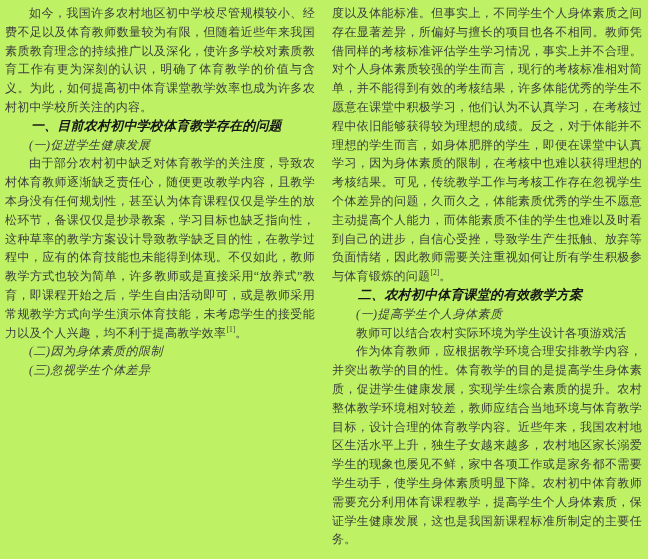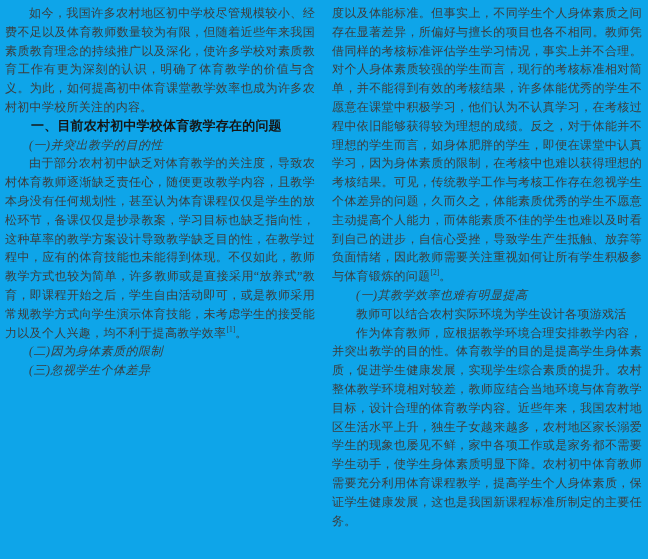--- a/index.html
+++ b/index.html
@@ -4,21 +4,21 @@
 <style>
   html, body {
     margin: 0;
     padding: 0;
     background: #ffffff;
   }
   .page {
     position: relative;
     width: 648px;
     height: 559px;
-    background: #0ea5e9;
+    background: #bef264;
     box-sizing: border-box;
     padding: 4px 5px 0 5px;
     display: flex;
     gap: 17px;
     overflow: hidden;
     font-family: "Liberation Serif", "DejaVu Serif", serif;
   }
   .col {
     width: 310px;
     flex: 0 0 310px;
@@ -35,20 +35,21 @@
   .sec-heading {
     margin: 0;
     font-size: 13px;
     line-height: 18.8px;
     font-weight: bold;
     color: #161616;
     font-family: "DejaVu Sans", "Liberation Sans", sans-serif;
     text-indent: 2em;
     letter-spacing: 0.2px;
     text-align: justify;
+    font-style: italic;
   }
   .sub-heading {
     margin: 0;
     font-size: 12px;
     line-height: 18.8px;
     font-style: italic;
     color: #3d3d3d;
     text-indent: 2em;
     letter-spacing: 0.5px;
   }
@@ -62,34 +63,35 @@
 </head>
 <body>
 
 <div class="page">
 
   <div class="col">
     <p class="body-p indent"><span>如今，我国许多农村地区初中学校尽管规模较小、经费不足以及体育教师数量较为有限，但随着近些年来我国素质教育理念的持续推广以及深化，使许多学校对素质教育工作有更为深刻的认识，明确了体育教学的价值与含义。为此，如何提高初中体育课堂教学效率也成为许多农村初中学校所关注的内容。</span></p>
 
     <h3 class="sec-heading">一、目前农村初中学校体育教学存在的问题</h3>
 
-    <p class="sub-heading">(一)并突出教学的目的性</p>
+    <p class="sub-heading">(一)促进学生健康发展</p>
 
     <p class="body-p indent"><span>由于部分农村初中缺乏对体育教学的关注度，导致农村体育教师逐渐缺乏责任心，随便更改教学内容，且教学本身没有任何规划性，甚至认为体育课程仅仅是学生的放松环节，备课仅仅是抄录教案，学习目标也缺乏指向性，这种草率的教学方案设计导致教学缺乏目的性，在教学过程中，应有的体育技能也未能得到体现。不仅如此，教师教学方式也较为简单，许多教师或是直接采用“放养式”教育，即课程开始之后，学生自由活动即可，或是教师采用常规教学方式向学生演示体育技能，未考虑学生的接受能力以及个人兴趣，均不利于提高教学效率</span><sup class="cite">[1]</sup><span>。</span></p>
 
     <p class="sub-heading">(二)因为身体素质的限制</p>
 
 
     <p class="sub-heading">(三)忽视学生个体差异</p>
   </div>
 
   <div class="col">
     <p class="body-p"><span>度以及体能标准。但事实上，不同学生个人身体素质之间存在显著差异，所偏好与擅长的项目也各不相同。教师凭借同样的考核标准评估学生学习情况，事实上并不合理。对个人身体素质较强的学生而言，现行的考核标准相对简单，并不能得到有效的考核结果，许多体能优秀的学生不愿意在课堂中积极学习，他们认为不认真学习，在考核过程中依旧能够获得较为理想的成绩。反之，对于体能并不理想的学生而言，如身体肥胖的学生，即便在课堂中认真学习，因为身体素质的限制，在考核中也难以获得理想的考核结果。可见，传统教学工作与考核工作存在忽视学生个体差异的问题，久而久之，体能素质优秀的学生不愿意主动提高个人能力，而体能素质不佳的学生也难以及时看到自己的进步，自信心受挫，导致学生产生抵触、放弃等负面情绪，因此教师需要关注重视如何让所有学生积极参与体育锻炼的问题</span><sup class="cite">[2]</sup><span>。</span></p>
 
+    <h3 class="sec-heading">二、农村初中体育课堂的有效教学方案</h3>
 
-    <p class="sub-heading">(一)其教学效率也难有明显提高</p>
+    <p class="sub-heading">(一)提高学生个人身体素质</p>
 
     <p class="body-p indent"><span>教师可以结合农村实际环境为学生设计各项游戏活</span></p>
 
     <p class="body-p indent"><span>作为体育教师，应根据教学环境合理安排教学内容，并突出教学的目的性。体育教学的目的是提高学生身体素质，促进学生健康发展，实现学生综合素质的提升。农村整体教学环境相对较差，教师应结合当地环境与体育教学目标，设计合理的体育教学内容。近些年来，我国农村地区生活水平上升，独生子女越来越多，农村地区家长溺爱学生的现象也屡见不鲜，家中各项工作或是家务都不需要学生动手，使学生身体素质明显下降。农村初中体育教师需要充分利用体育课程教学，提高学生个人身体素质，保证学生健康发展，这也是我国新课程标准所制定的主要任务。</span></p>
   </div>
 
 </div>
 
 </body></html>

